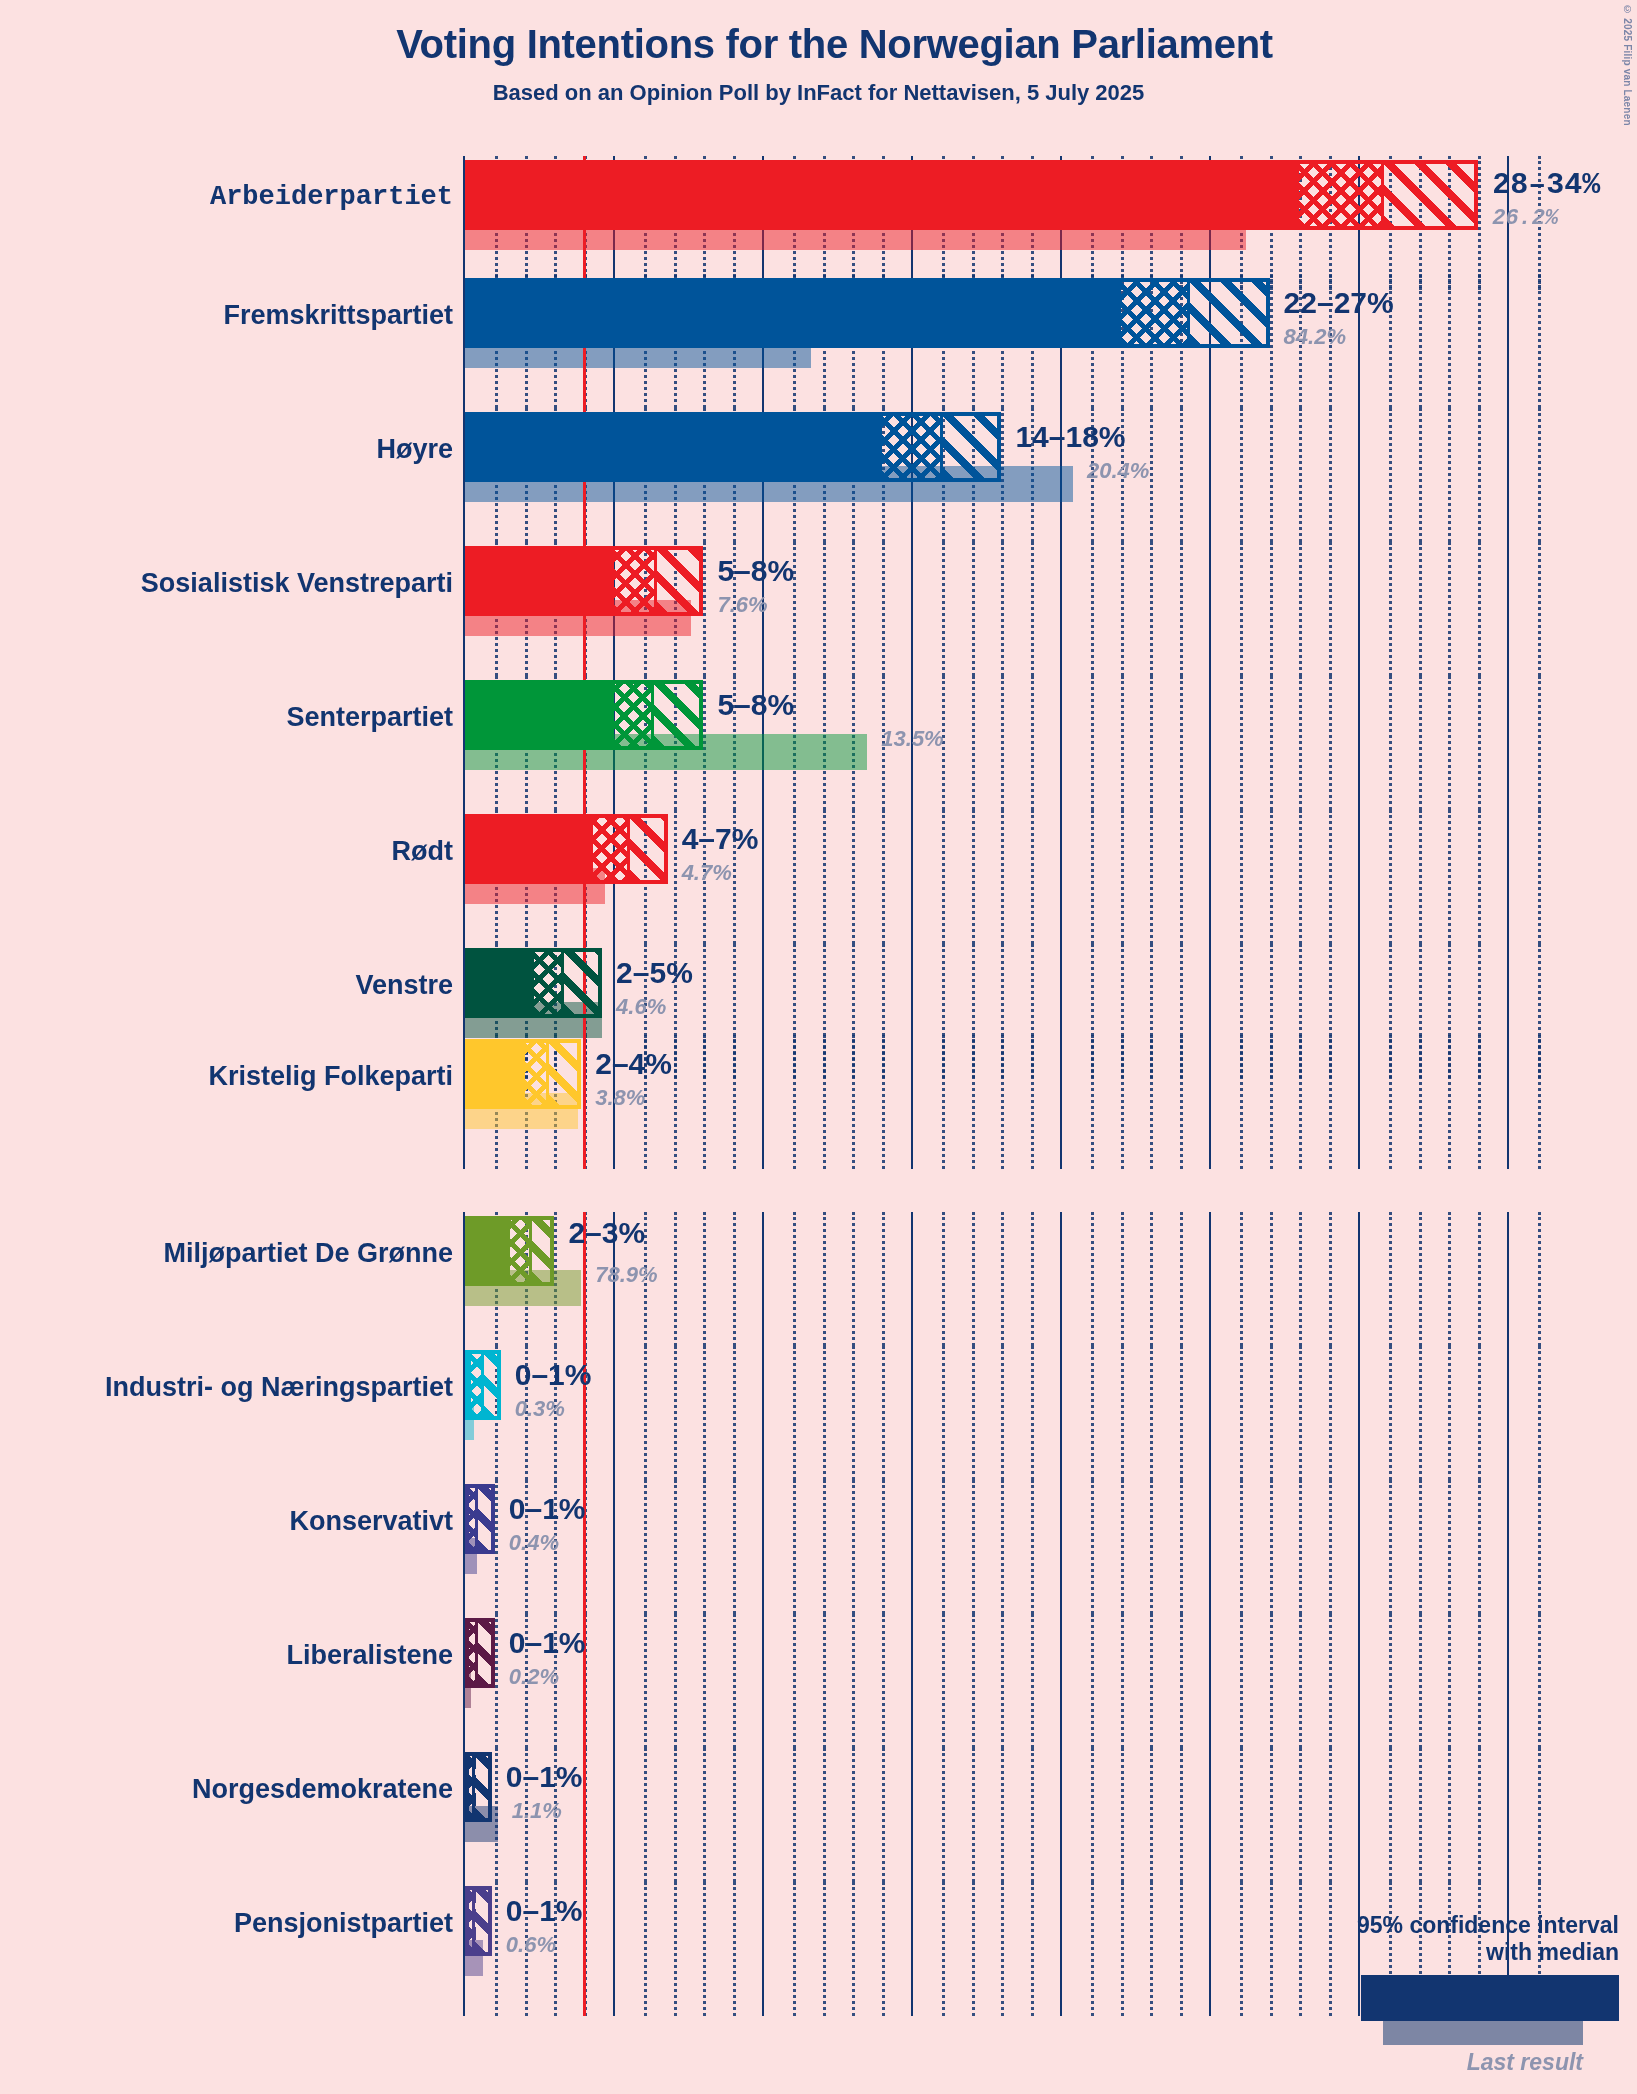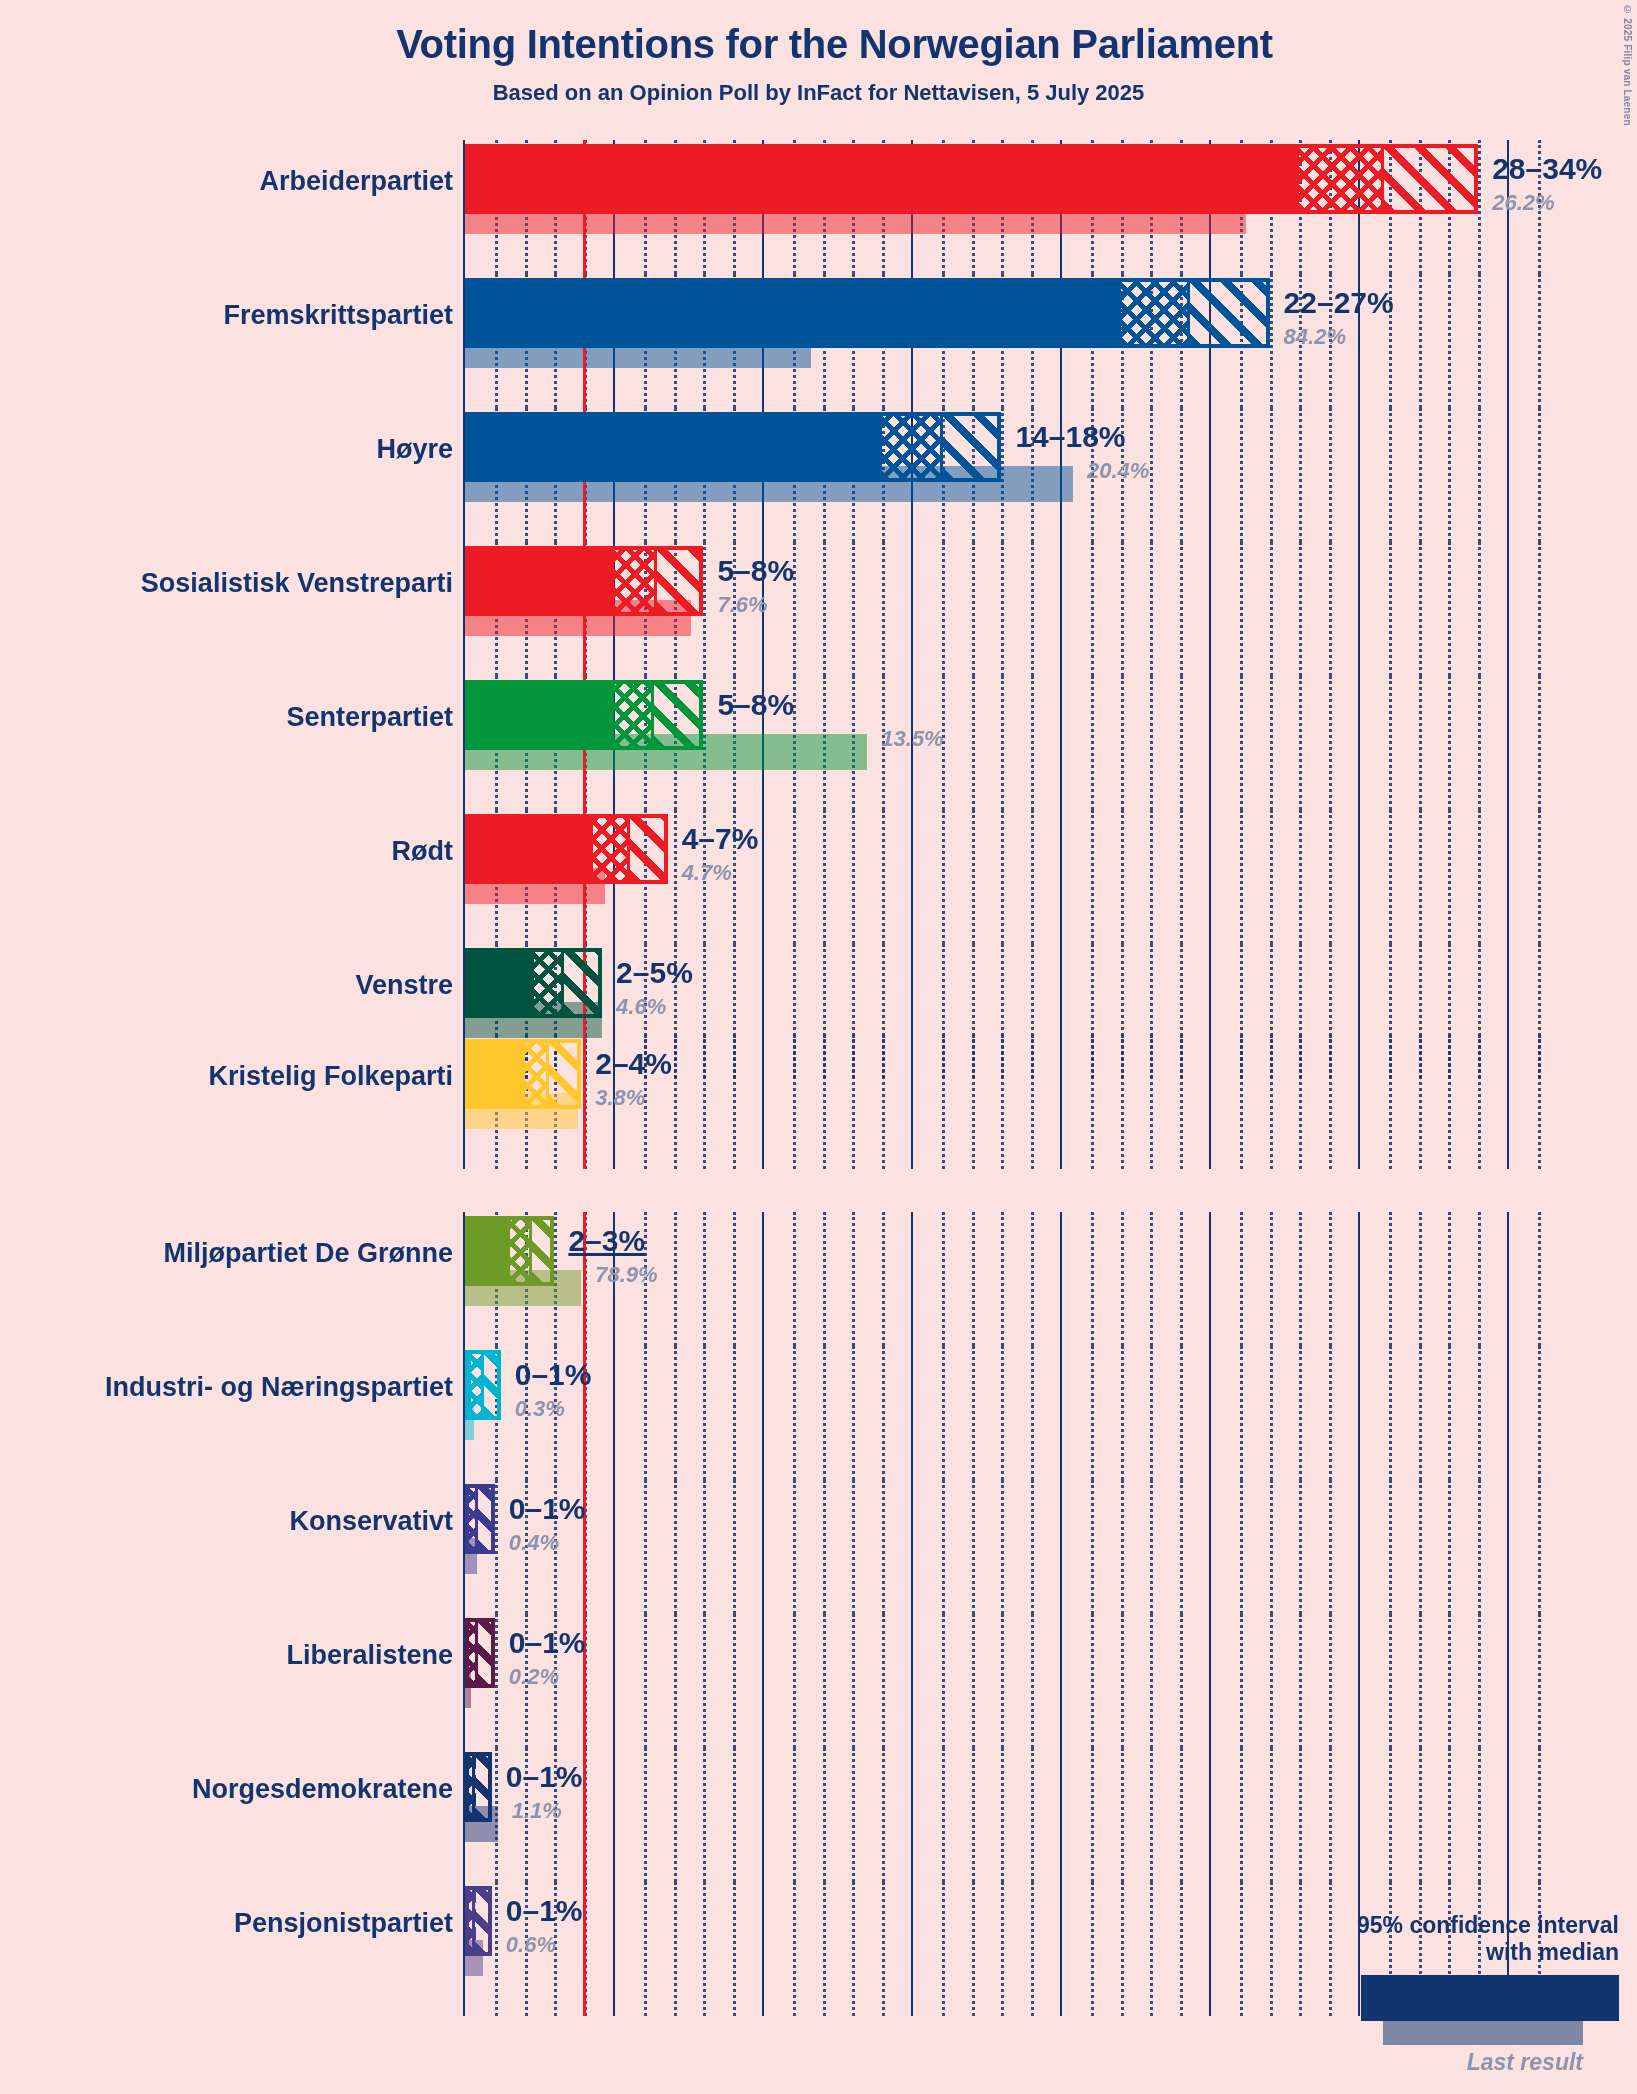--- a/index.html
+++ b/index.html
@@ -85,21 +85,21 @@
 </head>
 <body>
 
 <div id="chart-root">
 
   <div class="title">Voting Intentions for the Norwegian Parliament</div>
   <div class="subtitle">Based on an Opinion Poll by InFact for Nettavisen, 5 July 2025</div>
   <div class="copyright">© 2025 Filip van Laenen</div>
 
   <div id="plot">
-      <div class="row" style="top: 12px; height: 134px;">
+      <div class="row" style="top: 28px; height: 134px; font-family: Liberation Mono, monospace;">
         <div class="gridline minor" style="left: 494.8px; height: 134px; opacity: 0.85;"></div>
         <div class="gridline minor" style="left: 524.6px; height: 134px; opacity: 0.85;"></div>
         <div class="gridline minor" style="left: 554.4px; height: 134px; opacity: 0.85;"></div>
         <div class="gridline minor" style="left: 584.2px; height: 134px; opacity: 0.85;"></div>
         <div class="gridline" style="left: 613px; height: 134px; opacity: 1;"></div>
         <div class="gridline minor" style="left: 643.8px; height: 134px; opacity: 0.85;"></div>
         <div class="gridline minor" style="left: 673.6px; height: 134px; opacity: 0.85;"></div>
         <div class="gridline minor" style="left: 703.4px; height: 134px; opacity: 0.85;"></div>
         <div class="gridline minor" style="left: 733.2px; height: 134px; opacity: 0.85;"></div>
         <div class="gridline" style="left: 762px; height: 134px; opacity: 1;"></div>
@@ -532,21 +532,21 @@
         <div class="gridline" style="left: 463px; height: 134px;"></div>
         <div class="threshold" style="left: 583.2px; height: 134px;"></div>
         <div class="last-bar" style="left: 465px; top: 58px; width: 116.22px; height: 36px; background: rgb(110, 155, 40); opacity: 0.48;"></div>
         <div class="ci-bar" style="left: 465px; top: 4px; width: 89.4px; height: 70px; border: 4px solid rgb(110, 155, 40);">
           <div class="seg solid" style="width: 40.7px; background: rgb(110, 155, 40);"></div>
           <div class="seg cross" style="left: 40.7px; width: 20.86px; background-image: repeating-linear-gradient(45deg, rgb(110, 155, 40) 0px, rgb(110, 155, 40) 5px, transparent 5px, transparent 13px), repeating-linear-gradient(-45deg, rgb(110, 155, 40) 0px, rgb(110, 155, 40) 5px, transparent 5px, transparent 13px);"></div>
           <div class="seg diag" style="left: 61.56px; width: 23.84px; background-image: repeating-linear-gradient(45deg, rgb(110, 155, 40) 0px, rgb(110, 155, 40) 8px, transparent 8px, transparent 22px);"></div>
           <div style="position: absolute; left: 59.56px; top: 0px; bottom: 0px; width: 3px; background: rgb(110, 155, 40);"></div>
         </div>
         <div class="row-label" style="top: 41px; right: 1184px;">Miljøpartiet De Grønne</div>
-        <div class="valbig" style="left: 568.4px; top: 12px; text-decoration: underline;">2–3%</div>
+        <div class="valbig" style="left: 568.4px; top: 4px;">2–3%</div>
         <div class="valsmall" style="left: 595.22px; top: 50px;">78.9%</div>
       </div>
       <div class="row" style="top: 1218px; height: 134px;">
         <div class="gridline minor" style="left: 494.8px; height: 134px; opacity: 0.85;"></div>
         <div class="gridline minor" style="left: 524.6px; height: 134px; opacity: 0.85;"></div>
         <div class="gridline minor" style="left: 554.4px; height: 134px; opacity: 0.85;"></div>
         <div class="gridline minor" style="left: 584.2px; height: 134px; opacity: 0.85;"></div>
         <div class="gridline" style="left: 613px; height: 134px; opacity: 1;"></div>
         <div class="gridline minor" style="left: 643.8px; height: 134px; opacity: 0.85;"></div>
         <div class="gridline minor" style="left: 673.6px; height: 134px; opacity: 0.85;"></div>

